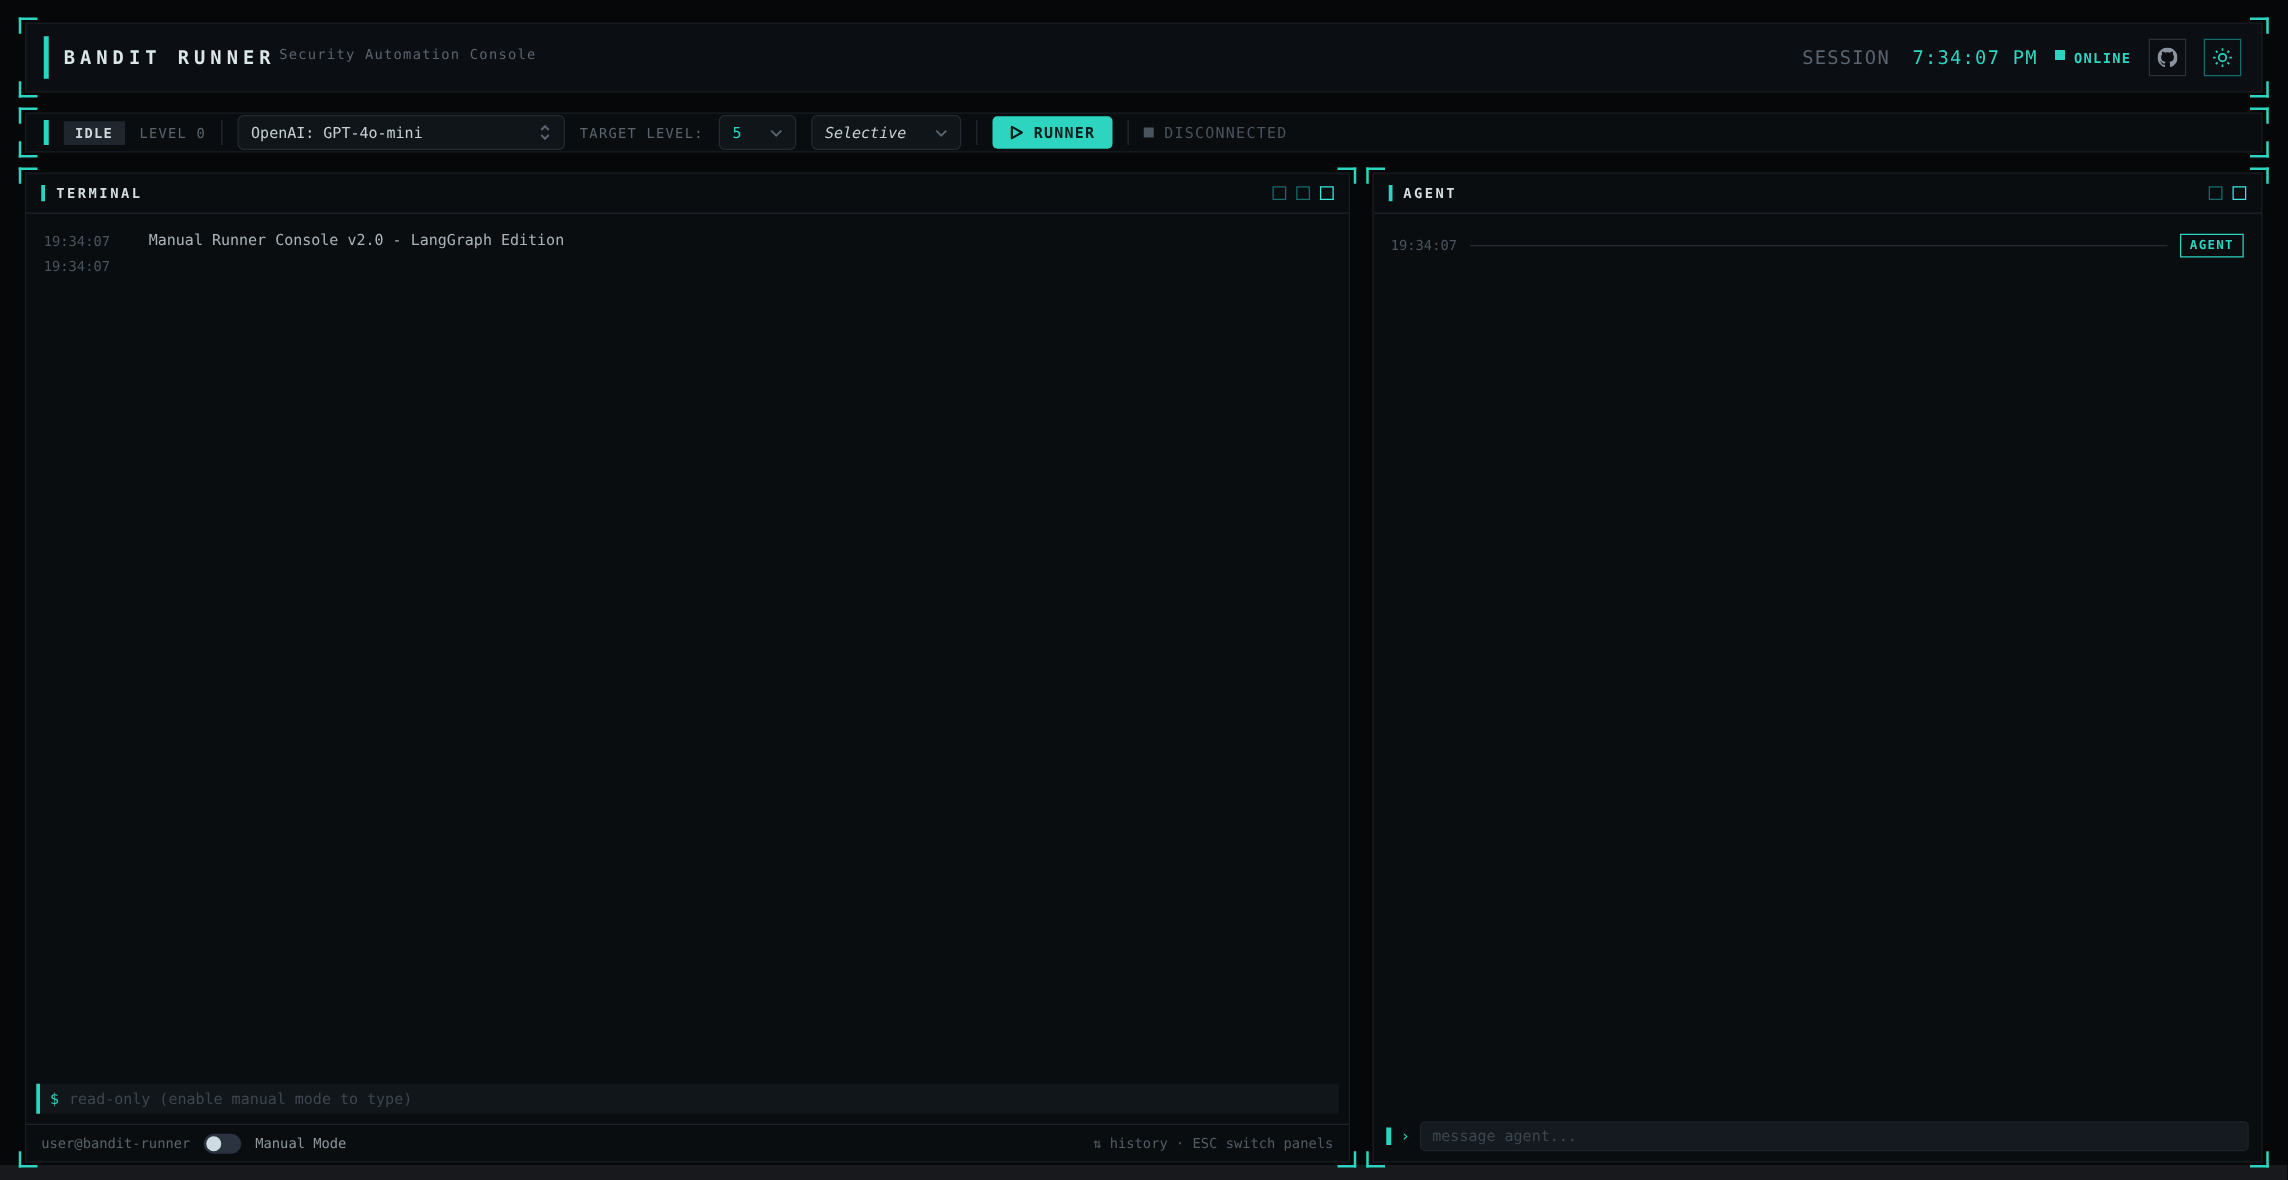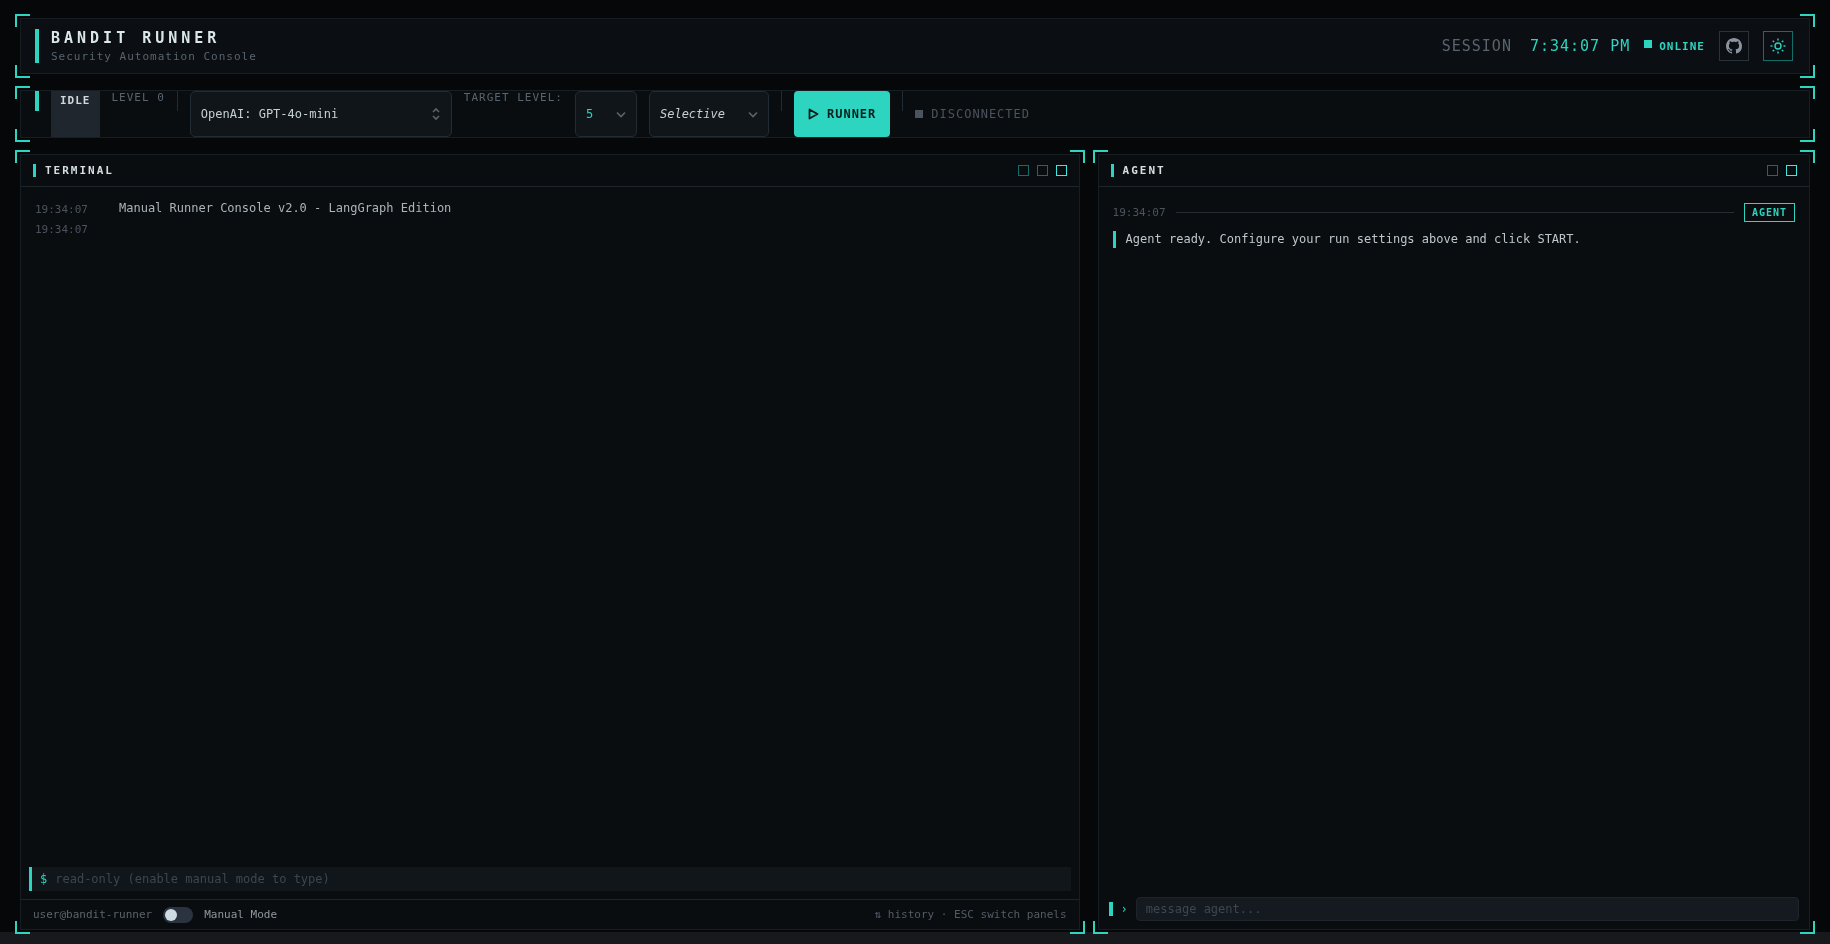--- a/index.html
+++ b/index.html
@@ -33,39 +33,39 @@
 
   
   .app{display:flex;flex-direction:column;height:930px;padding:18px 20px 0;}
   .header{
     height:56px;background:#0b0e12;border:1px solid var(--border-soft);
     display:flex;align-items:center;justify-content:space-between;padding:0 16px 0 14px;
   }
   .title-group{display:flex;align-items:center;gap:12px;}
   .accent-bar{width:4px;height:34px;background:var(--accent);}
   .accent-bar.small{height:20px;}
-  .title-stack{display:flex;flex-direction:column;gap:3px;}
+  .title-stack{display:flex;flex-direction:row;gap:3px;}
   .app-title{color:var(--txt-bright);font-size:15px;font-weight:bold;letter-spacing:4px;}
   .app-subtitle{color:var(--txt-dim);font-size:11px;letter-spacing:1px;}
   .header-right{display:flex;align-items:center;gap:14px;}
   .session{font-size:15px;color:var(--txt-dim);letter-spacing:1px;display:flex;gap:18px;align-items:center;}
   .session .time{color:var(--accent);}
   .online{display:flex;align-items:flex-start;gap:7px;color:var(--accent);font-size:11px;font-weight:bold;letter-spacing:1px;}
   .dot-square{display:inline-block;width:8px;height:8px;background:var(--accent);}
   .dot-square.gray{background:#4a545e;}
   .icon-btn{
     width:30px;height:30px;display:flex;align-items:center;justify-content:center;
     background:transparent;border:1px solid #2a323a;cursor:pointer;
   }
   .icon-btn.active{border-color:var(--accent-dim);}
 
   
   .controlbar{
-    margin-top:16px;height:48px;background:var(--bg-panel);border:1px solid var(--border-soft);
-    display:flex;gap:12px;padding:0 14px;font-size:12px;
+    margin-top:16px;height:32px;background:var(--bg-panel);border:1px solid var(--border-soft);
+    display:flex;align-items:center;gap:12px;padding:0 14px;font-size:12px;
   }
   .badge-idle{
     background:#1f262d;color:#cfd9dc;padding:3px 9px;font-size:11px;font-weight:bold;letter-spacing:1px;
   }
   .level-label{color:var(--txt-dim);font-size:11px;letter-spacing:1px;}
   .vdiv{width:1px;height:20px;background:#232b33;}
   .select{
     background:#10151a;border:1px solid #232b33;border-radius:5px;color:#c6d0d4;
     display:flex;align-items:center;justify-content:space-between;gap:10px;
     padding:6px 10px;font-size:12px;cursor:pointer;
@@ -313,21 +313,20 @@
           <span class="wsq bright"></span>
         </div>
       </div>
       <div class="panel-body">
         <div class="agent-entry">
           <div class="agent-entry-head">
             <span class="agent-time">19:34:07</span>
             <span class="agent-rule"></span>
             <span class="agent-badge">AGENT</span>
           </div>
-          <div class="agent-msg">Agent ready. Configure your run settings above and click START.</div>
         </div>
       </div>
       <div class="agent-input-row">
         <span class="pbar"></span>
         <span class="prompt-sym">›</span>
         <div class="agent-input-box">
           <input class="cli-input" type="text" placeholder="message agent..." style="">
         </div>
       </div>
     <span class="corner c-tl"></span>

